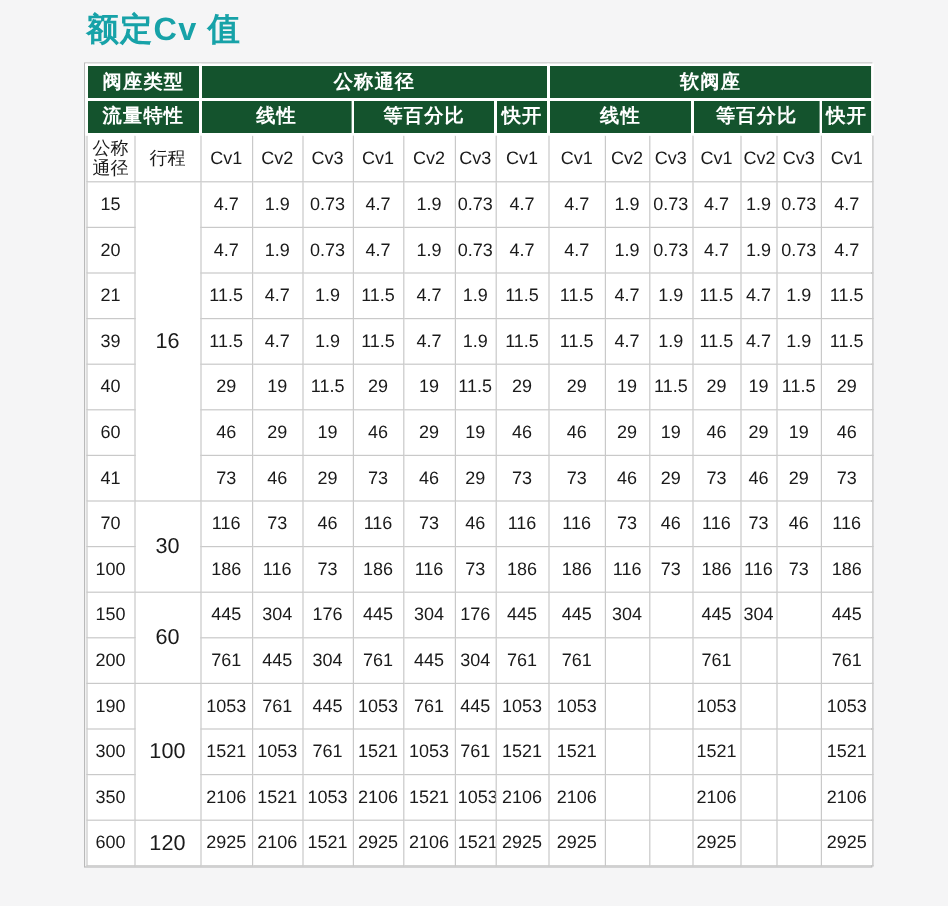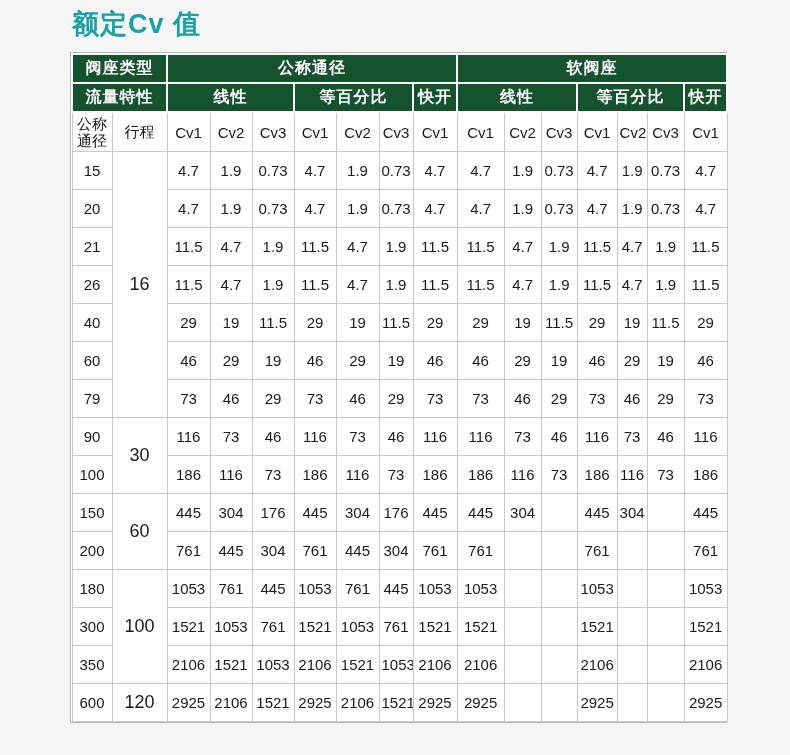--- a/index.html
+++ b/index.html
@@ -184,21 +184,21 @@
             <td>11.5</td>
             <td>11.5</td>
             <td>4.7</td>
             <td>1.9</td>
             <td>11.5</td>
             <td>4.7</td>
             <td>1.9</td>
             <td>11.5</td>
           </tr>
           <tr>
-            <td>26</td>
+            <td>39</td>
             <td>11.5</td>
             <td>4.7</td>
             <td>1.9</td>
             <td>11.5</td>
             <td>4.7</td>
             <td>1.9</td>
             <td>11.5</td>
             <td>11.5</td>
             <td>4.7</td>
             <td>1.9</td>
@@ -235,38 +235,38 @@
             <td>46</td>
             <td>46</td>
             <td>29</td>
             <td>19</td>
             <td>46</td>
             <td>29</td>
             <td>19</td>
             <td>46</td>
           </tr>
           <tr>
-            <td>79</td>
-            <td>73</td>
-            <td>46</td>
-            <td>29</td>
-            <td>73</td>
-            <td>46</td>
-            <td>29</td>
-            <td>73</td>
-            <td>73</td>
-            <td>46</td>
-            <td>29</td>
-            <td>73</td>
-            <td>46</td>
-            <td>29</td>
-            <td>73</td>
-          </tr>
-          <tr>
-            <td>90</td>
+            <td>41</td>
+            <td>73</td>
+            <td>46</td>
+            <td>29</td>
+            <td>73</td>
+            <td>46</td>
+            <td>29</td>
+            <td>73</td>
+            <td>73</td>
+            <td>46</td>
+            <td>29</td>
+            <td>73</td>
+            <td>46</td>
+            <td>29</td>
+            <td>73</td>
+          </tr>
+          <tr>
+            <td>70</td>
             <td class="travel-cell" rowspan="2">30</td>
             <td>116</td>
             <td>73</td>
             <td>46</td>
             <td>116</td>
             <td>73</td>
             <td>46</td>
             <td>116</td>
             <td>116</td>
             <td>73</td>
@@ -322,21 +322,21 @@
             <td>761</td>
             <td>761</td>
             <td></td>
             <td></td>
             <td>761</td>
             <td></td>
             <td></td>
             <td>761</td>
           </tr>
           <tr>
-            <td>180</td>
+            <td>190</td>
             <td class="travel-cell" rowspan="3">100</td>
             <td>1053</td>
             <td>761</td>
             <td>445</td>
             <td>1053</td>
             <td>761</td>
             <td>445</td>
             <td>1053</td>
             <td>1053</td>
             <td></td>

